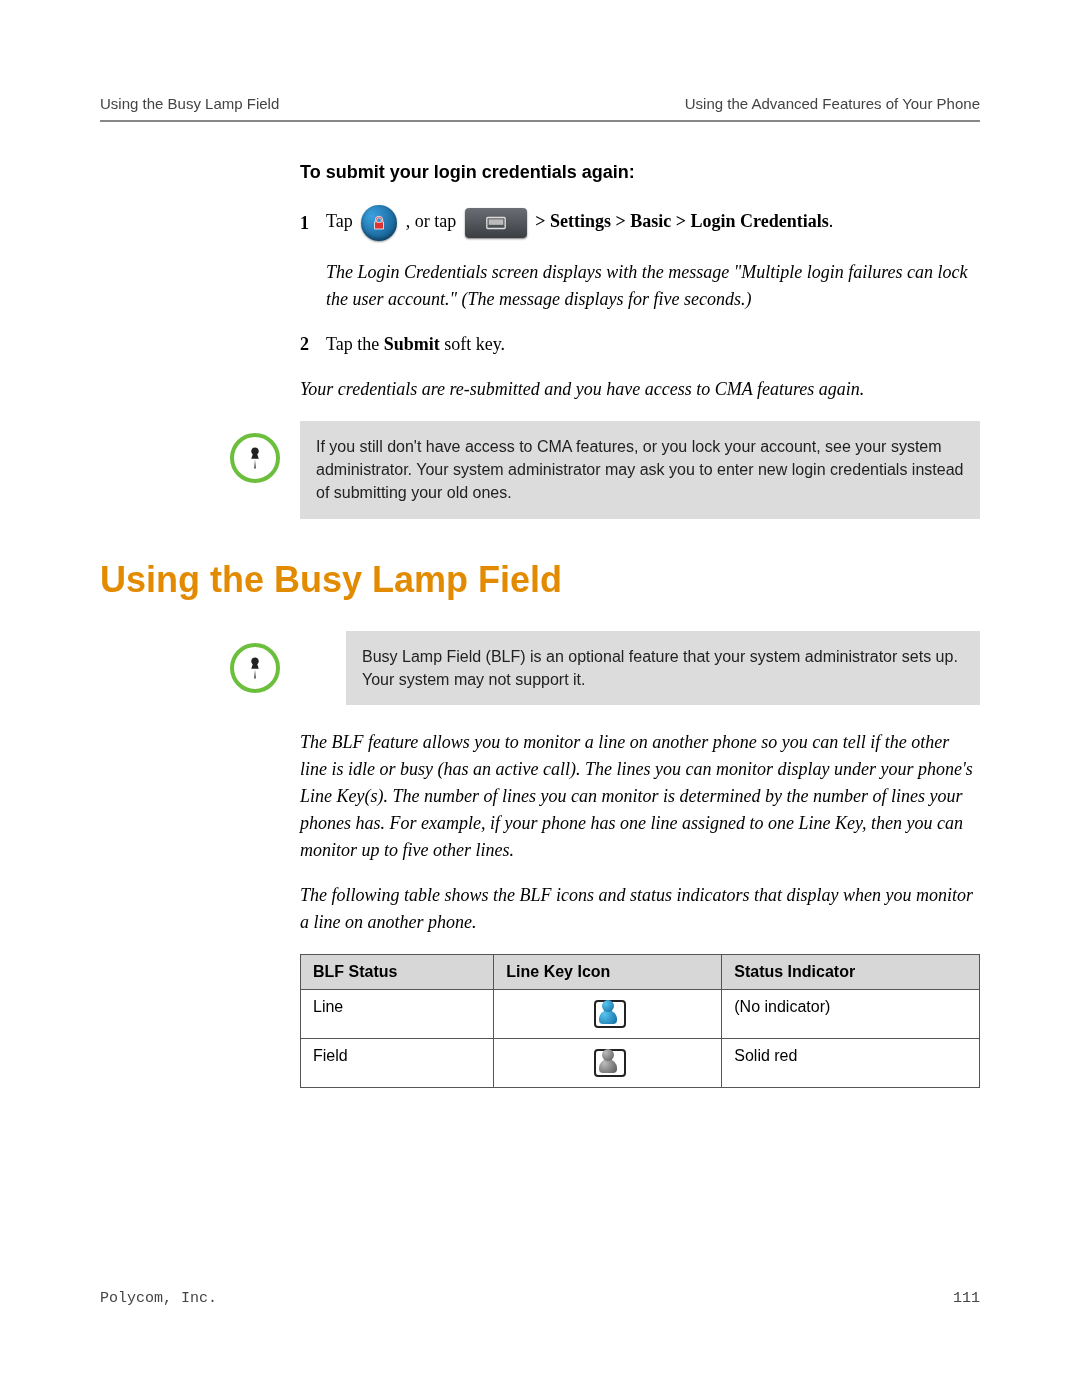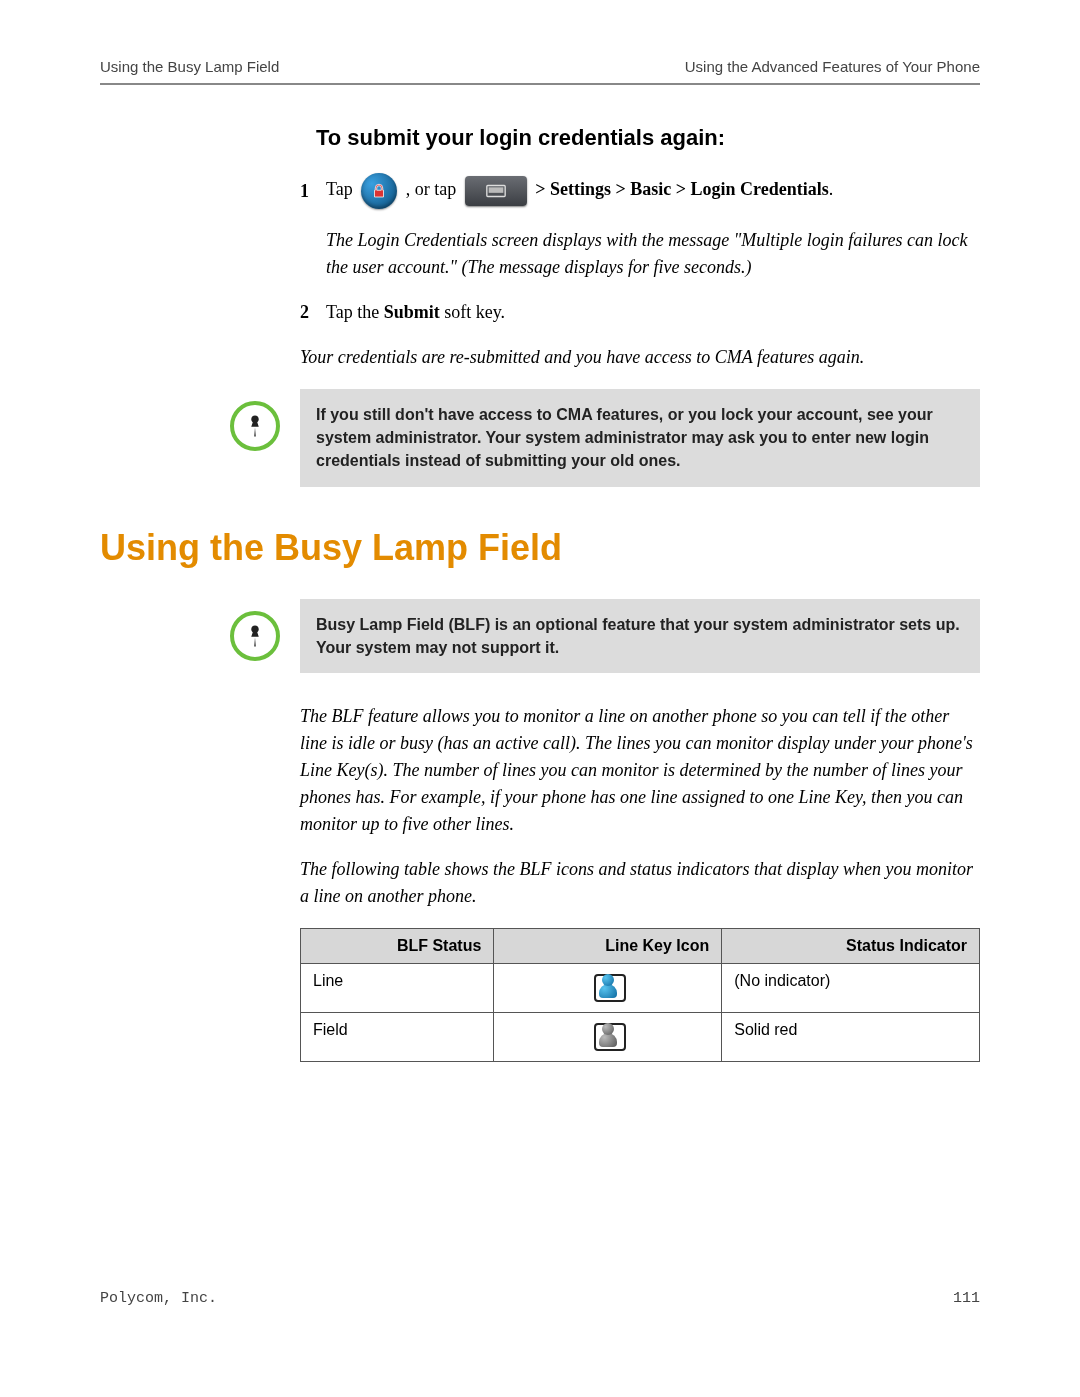--- a/index.html
+++ b/index.html
@@ -7,41 +7,40 @@
     padding: 0;
     background: #fff;
     font-family: Georgia, "Times New Roman", serif;
     color: #000;
   }
   .page {
     width: 1080px;
     height: 1397px;
     position: relative;
     box-sizing: border-box;
-    padding: 58px 100px 90px 100px;
+    padding: 95px 100px 90px 100px;
   }
   .running-header {
     display: flex;
     justify-content: space-between;
     font-family: "Trebuchet MS", "Arial Narrow", Arial, sans-serif;
     font-size: 15px;
     color: #444;
     padding-bottom: 8px;
     border-bottom: 2px solid #888;
     margin-bottom: 40px;
   }
   .content {
     margin-left: 200px;
   }
   .subhead {
     font-family: "Trebuchet MS", Arial, sans-serif;
     font-weight: bold;
-    font-size: 22px;
+    font-size: 18px;
     margin-bottom: 22px;
-    margin-left: 16px;
   }
   .step-row {
     display: flex;
     align-items: center;
     margin-bottom: 18px;
     font-size: 18px;
     line-height: 1.5;
   }
   .step-num {
     font-weight: bold;
@@ -112,21 +111,20 @@
   }
   .pin-ring svg { width: 18px; height: 24px; }
   .note-box {
     flex: 1 1 auto;
     background: #dcdcdc;
     padding: 14px 16px;
     font-family: Arial, Helvetica, sans-serif;
     font-size: 16px;
     line-height: 1.45;
     color: #222;
-    font-weight: bold;
   }
   h1.section-title {
     font-family: "Trebuchet MS", Arial, sans-serif;
     color: #e38b00;
     font-size: 36px;
     font-weight: 600;
     margin: 30px 0 30px 0;
   }
   
   .blf-table {
@@ -137,21 +135,20 @@
   }
   .blf-table th, .blf-table td {
     border: 1px solid #555;
     padding: 8px 12px;
     text-align: left;
     vertical-align: top;
   }
   .blf-table th {
     background: #d7d7d7;
     font-weight: bold;
-    text-align: right;
   }
   .blf-table td.icon-cell {
     text-align: center;
     padding: 6px 0;
   }
   .avatar {
     display:inline-block; width:32px; height:32px; position:relative;
   }
   .avatar .frame {
     position:absolute; bottom:0; left:2px; width:28px; height:24px;
@@ -236,21 +233,21 @@
         <svg viewBox="0 0 24 32">
             <path fill="#222" d="M12 2c3 0 5 2 5 5 0 2-1 3-2 4l2 6H7l2-6c-1-1-2-2-2-4 0-3 2-5 5-5zm0 16l-1 12h2l-1-12z"></path>
           </svg>
       </span>
     </div>
     <div class="note-box">If you still don't have access to CMA features, or you lock your account, see your system administrator. Your system administrator may ask you to enter new login credentials instead of submitting your old ones.</div>
   </div>
 
   <h1 class="section-title">Using the Busy Lamp Field</h1>
 
-  <div class="note-row" style="margin-bottom:30px;">
+  <div class="note-row" style="margin-bottom:24px;gap:46px;">
     <div class="note-icon-cell">
       <span class="pin-ring">
         <svg viewBox="0 0 24 32">
             <path fill="#222" d="M12 2c3 0 5 2 5 5 0 2-1 3-2 4l2 6H7l2-6c-1-1-2-2-2-4 0-3 2-5 5-5zm0 16l-1 12h2l-1-12z"></path>
           </svg>
       </span>
     </div>
     <div class="note-box">Busy Lamp Field (BLF) is an optional feature that your system administrator sets up. Your system may not support it.</div>
   </div>
 

